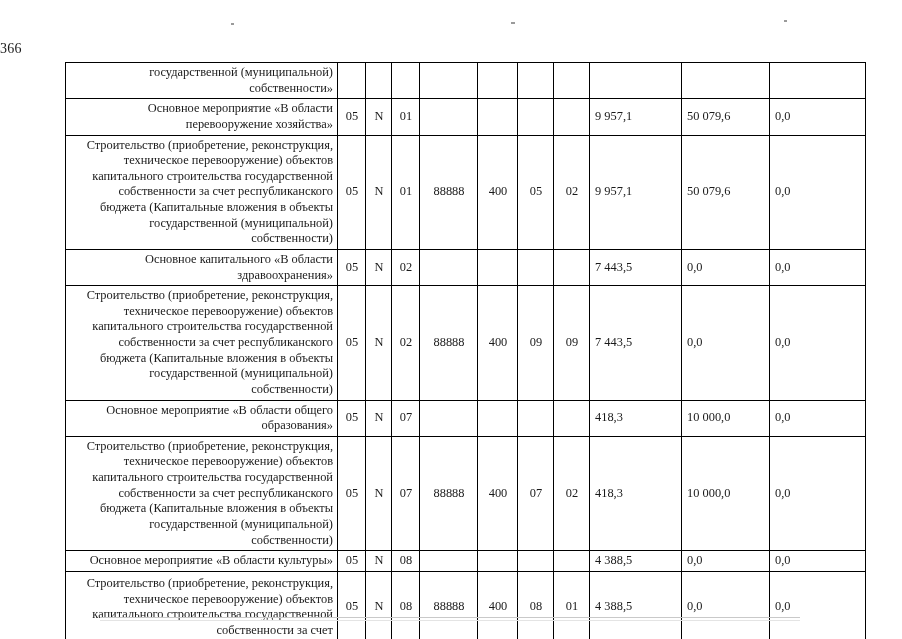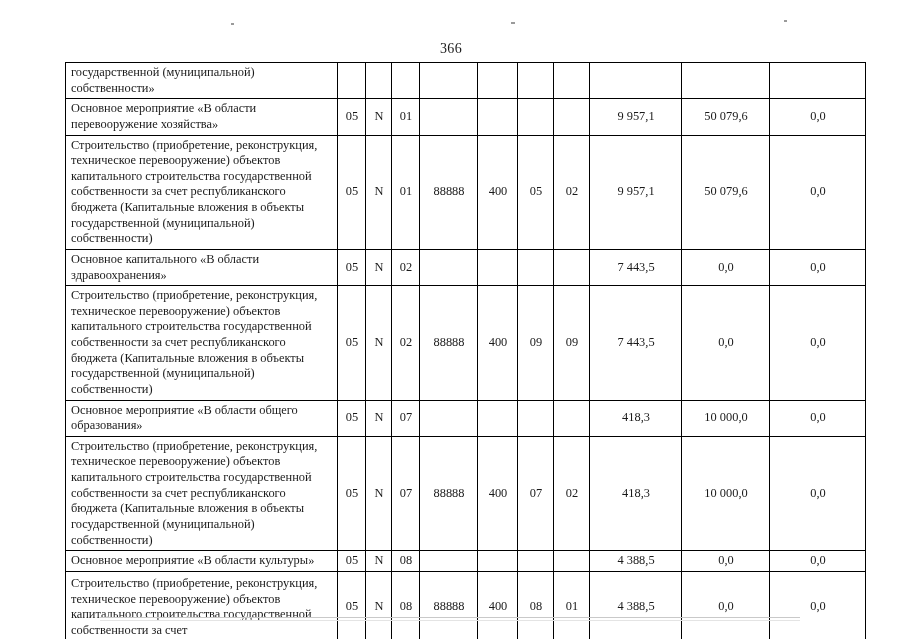--- a/index.html
+++ b/index.html
@@ -19,21 +19,20 @@
     position: relative;
     width: 902px;
     height: 639px;
     box-sizing: border-box;
   }
   .page-number {
     position: absolute;
     top: 41px;
     left: 0;
     width: 902px;
-    text-align: center;
     font-size: 14px;
     letter-spacing: 0.3px;
   }
   .speck {
     position: absolute;
     background: #9a9a9a;
   }
   .table-wrap {
     position: absolute;
     top: 62px;
@@ -47,29 +46,29 @@
   }
   table.doc-table td {
     border: 1px solid #000000;
     font-size: 12.4px;
     line-height: 1.26;
     padding: 2px 4px 2px 5px;
     vertical-align: middle;
     word-wrap: break-word;
   }
   td.c-name {
-    text-align: left;
+    text-align: right;
     vertical-align: top;
     padding-top: 3px;
   }
   td.c-code {
     text-align: center;
   }
   td.c-num {
-    text-align: center;
+    text-align: left;
   }
   td.empty {
     padding: 0;
   }
   .col0 { width: 272px; }
   .col1 { width: 28px; }
   .col2 { width: 26px; }
   .col3 { width: 28px; }
   .col4 { width: 58px; }
   .col5 { width: 40px; }

